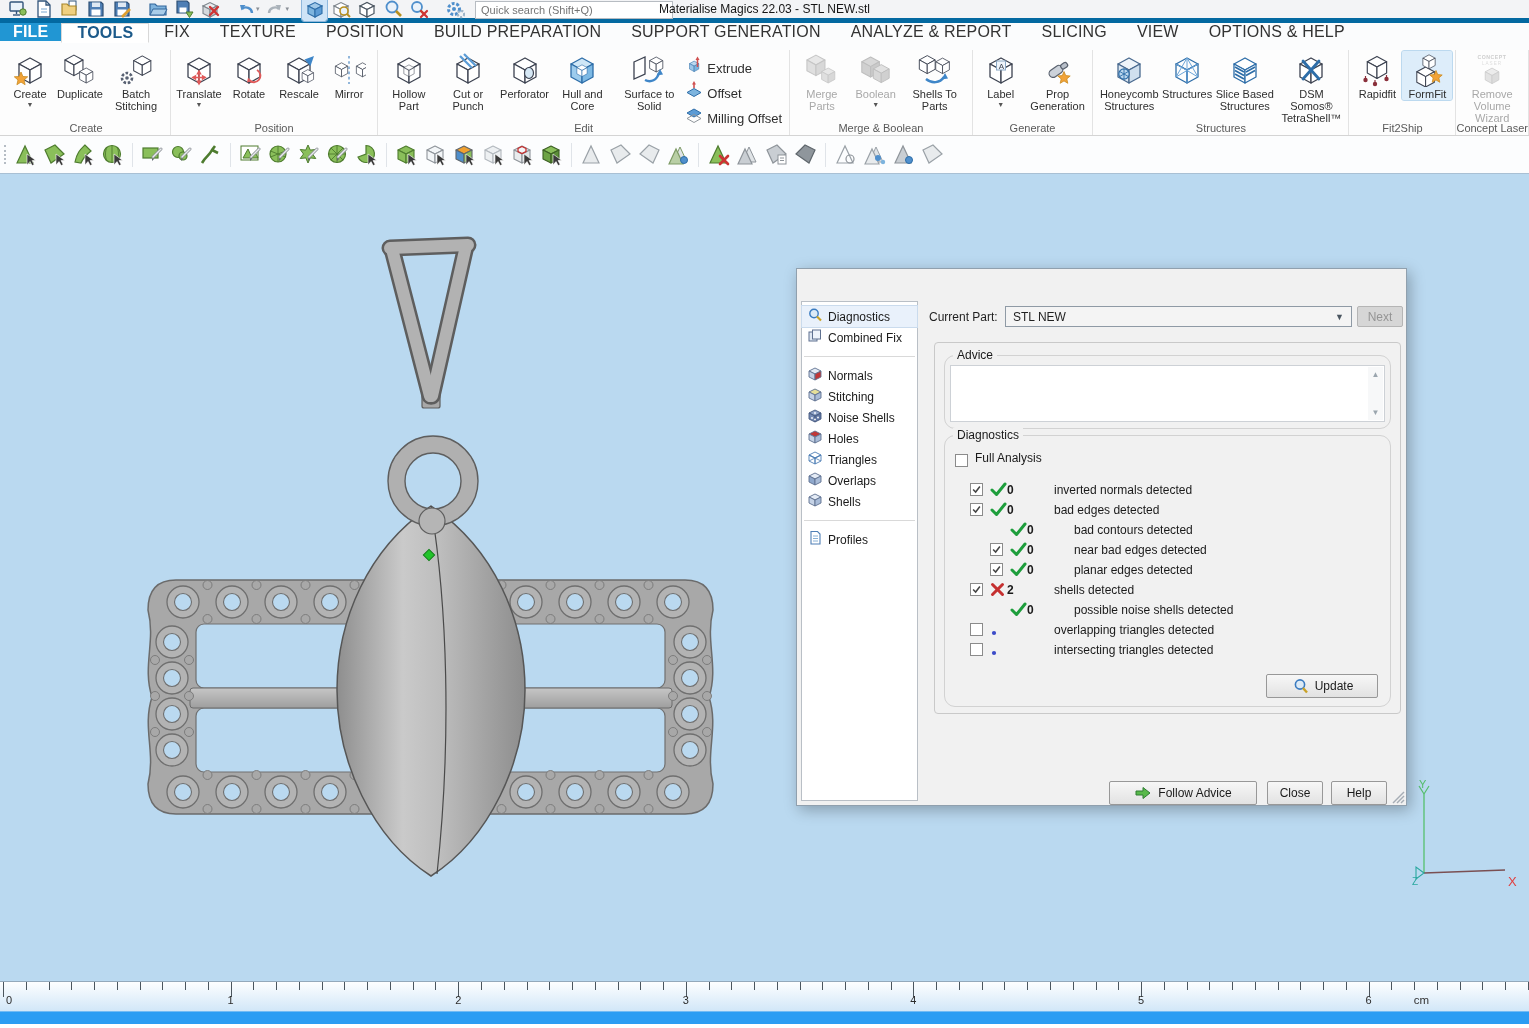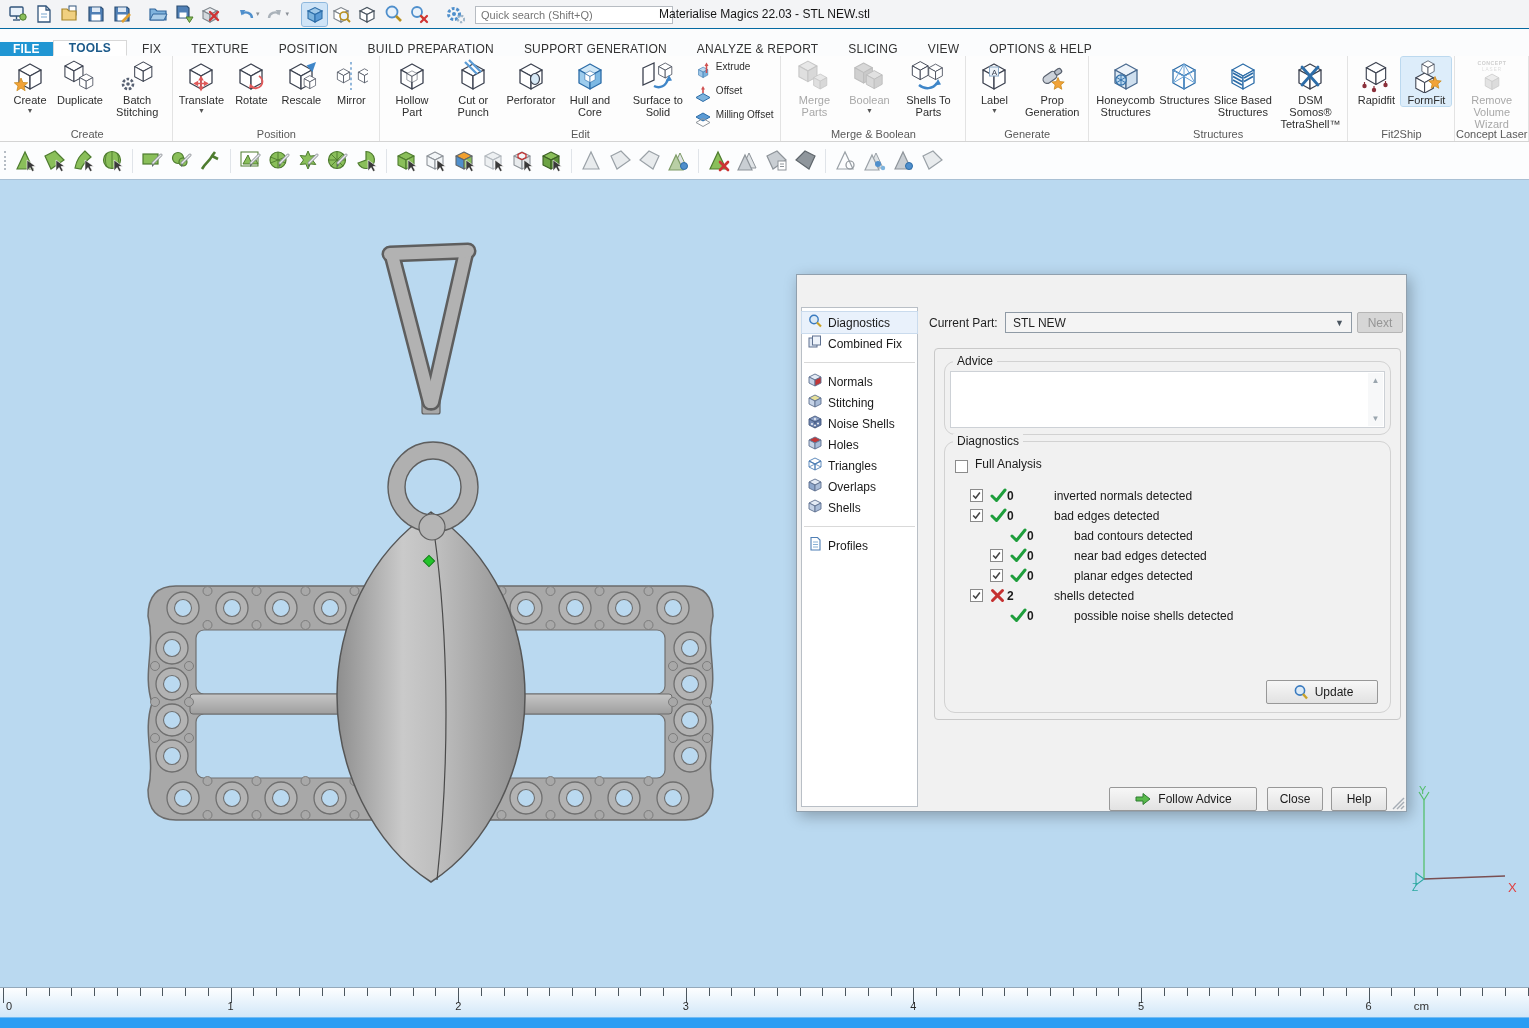--- a/index.html
+++ b/index.html
@@ -1,49 +1,49 @@
 <!DOCTYPE html>
 <html><head>
 <meta charset="utf-8">
 <style>
   *{box-sizing:border-box;margin:0;padding:0}
   html,body{width:1529px;height:1028px;overflow:hidden;background:#fff;
     font-family:"Liberation Sans",sans-serif;-webkit-font-smoothing:antialiased}
   
-  .titlebar{height:29px;background:#f3f4f6;border-bottom:1px solid #0369a1;
+  .titlebar{height:23px;background:#f3f4f6;border-bottom:5px solid #0369a1;
     display:flex;align-items:center;padding:0 5px;position:relative}
   .qat{display:flex;align-items:center;gap:1px}
   .qi{width:25px;height:23px;display:flex;align-items:center;justify-content:center;border-radius:2px}
   .qi.hl{background:#cfe4f7;outline:1px solid #8fb8dd}
   .qgap{width:9px}
   .qcaret{font-size:7px;color:#8a8f96;margin-left:-3px;margin-right:2px}
   .search{margin-left:8px}
   .search input{width:198px;height:18px;font:11px "Liberation Sans",sans-serif;color:#8a8f96;
     border:1px solid #b7bcc2;padding:1px 5px;background:#fff;outline:none}
   .win-title{position:absolute;left:50%;transform:translateX(-50%);line-height:26px;
     font-size:12px;color:#141414;white-space:nowrap}
   
-  .tabs{height:27px;background:#fbfcfd;display:flex;align-items:flex-end;font-size:12px;color:#333}
+  .tabs{height:27px;background:#fbfcfd;display:flex;align-items:flex-start;font-size:16px;color:#333}
   .tab{padding:0 15px;display:flex;align-items:center;letter-spacing:.2px;cursor:default;white-space:nowrap}
   .tab.file{background:#2196d3;color:#fff;font-weight:bold;padding:0 13px}
   .tab.active{background:#fff;border:1px solid #d8d8d8;border-bottom-color:#fff;color:#1c5a8a;font-weight:bold}
   
   .ribbon{height:86px;background:#fdfdfd;border-bottom:1px solid #d4d4d4;display:flex;
     align-items:stretch;padding-left:2px;overflow:hidden}
   .rgroup{position:relative;display:flex;align-items:flex-start;padding:1px 3px 13px 3px;border-right:1px solid #e3e3e3}
   .rglabel{position:absolute;left:0;right:0;bottom:1px;text-align:center;font-size:11px;color:#595959;white-space:nowrap}
   .rbtn{min-width:50px;max-width:68px;display:flex;flex-direction:column;align-items:center;
     padding:1px 2px 0;font-size:11px;color:#2e2e2e;text-align:center;line-height:1.1;border-radius:2px}
   .rbtn .ric{height:36px;display:flex;align-items:center;justify-content:center}
   .rbtn .rcaret{font-size:7px;color:#555;margin-top:1px}
   .rbtn.disabled{color:#a8a8a8}
   .rbtn.disabled svg{opacity:.5;filter:grayscale(1)}
   .rbtn.hl{background:#ddedfa;outline:1px solid #bcd9ef}
   .rstack{display:flex;flex-direction:column;justify-content:flex-start;gap:4px;padding:4px 4px 0 2px}
-  .sitem{display:flex;align-items:flex-start;gap:4px;font-size:10px;color:#2e2e2e;white-space:nowrap}
+  .sitem{display:flex;align-items:flex-end;gap:4px;font-size:13px;color:#2e2e2e;white-space:nowrap}
   
   .toolbar2{height:38px;background:#fcfdfe;border-bottom:1px solid #a9c0d4;display:flex;
     align-items:center;padding-left:12px;gap:1px;position:relative}
   .toolbar2 .handle{position:absolute;left:4px;top:9px;bottom:9px;width:3px;border-left:2px dotted #b5bcc4}
   .t2i{width:28px;height:28px;display:flex;align-items:center;justify-content:center}
   .t2sep{width:5px;height:24px;border-right:1px solid #e0e4e9;margin-right:5px}
   
   .viewport{position:relative;height:807px;background:#bad9f0;overflow:hidden}
   .model,.axes{position:absolute;left:0;top:0}
   .axes{left:1395px;top:602px}
@@ -1365,20 +1365,34 @@
             <span class="cnt" style="left:62px">2</span>
             <span class="lbl" style="left:109px">shells detected</span>
           </div>
           <div class="diag-row">
             <span class="st" style="left:65px"><svg width="17" height="15" viewBox="0 0 17 15">
                 <path d="M2,8 L6.5,12.5 L15,2" fill="none" stroke="#1e9e3c" stroke-width="3" stroke-linecap="round" stroke-linejoin="round"></path>
               </svg></span>
             <span class="cnt" style="left:82px">0</span>
             <span class="lbl" style="left:129px">possible noise shells detected</span>
           </div>
+          <div class="diag-row">
+            <span class="wcb" style="left:25px"></span>
+            <span class="st dot" style="left:45px"><svg width="8" height="8" viewBox="0 0 8 8">
+                <circle cx="4" cy="4" r="2.1" fill="#3b4bc8"></circle>
+              </svg></span>
+            <span class="lbl" style="left:109px">overlapping triangles detected</span>
+          </div>
+          <div class="diag-row">
+            <span class="wcb" style="left:25px"></span>
+            <span class="st dot" style="left:45px"><svg width="8" height="8" viewBox="0 0 8 8">
+                <circle cx="4" cy="4" r="2.1" fill="#3b4bc8"></circle>
+              </svg></span>
+            <span class="lbl" style="left:109px">intersecting triangles detected</span>
+          </div>
         </div>
       <div class="btn" style="right:12px;bottom:8px;width:112px;height:24px;position:absolute">
         <svg width="18" height="18" viewBox="0 0 18 18">
           <circle cx="9" cy="7.5" r="4.6" fill="#dceaf6" stroke="#3a7bc0" stroke-width="1.6"></circle>
           <line x1="12" y1="11" x2="16" y2="15.5" stroke="#c9a227" stroke-width="2.4"></line>
         </svg>
         <span>Update</span>
       </div>
     </div>
 

